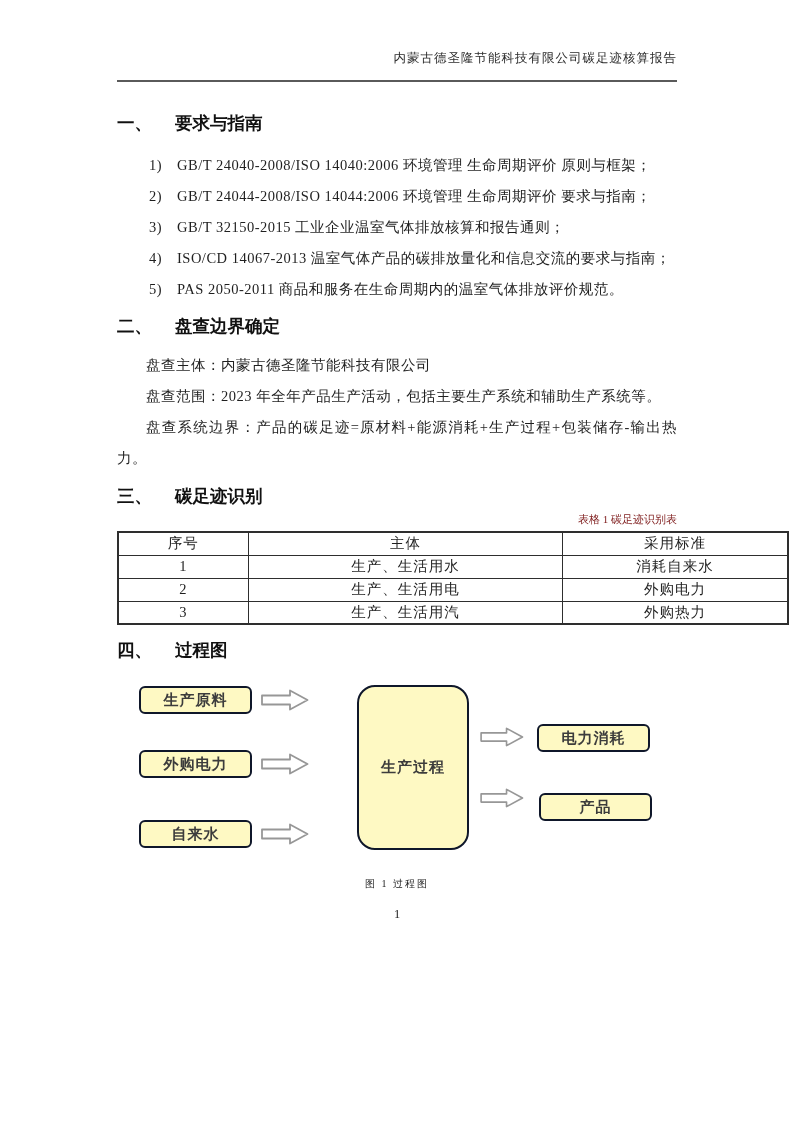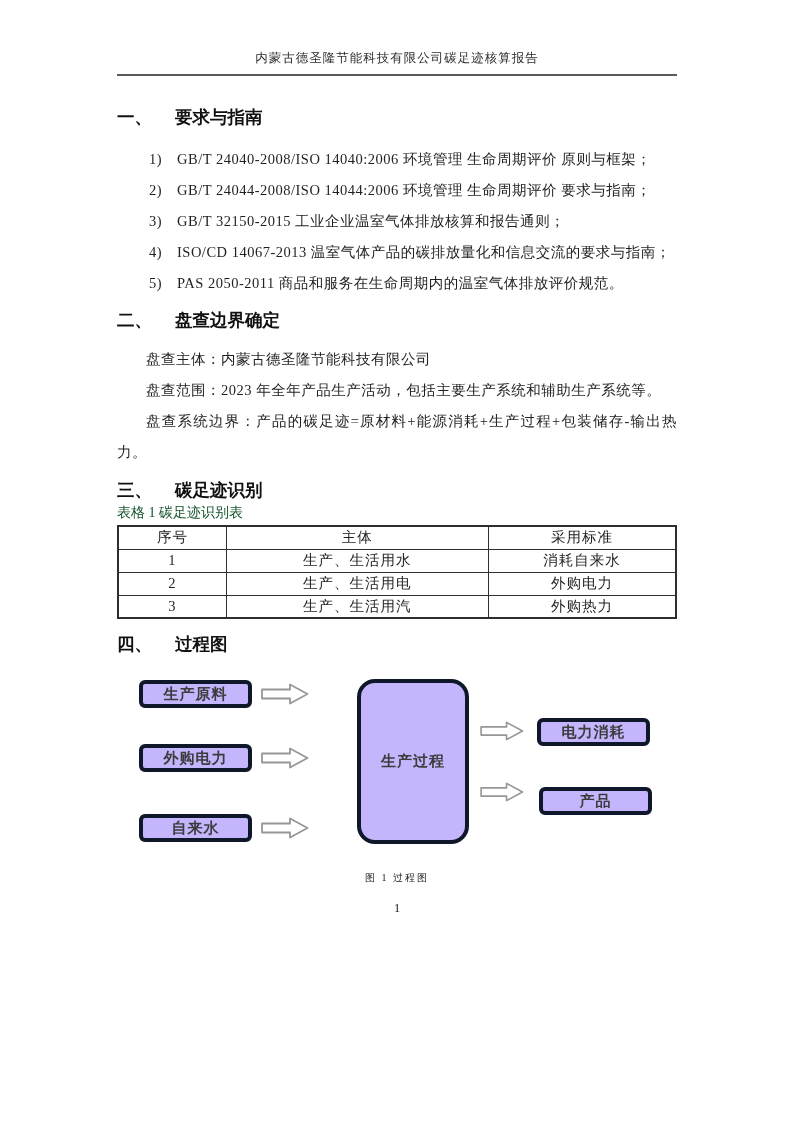--- a/index.html
+++ b/index.html
@@ -7,22 +7,22 @@
   body {
     width: 794px; height: 1123px;
     position: relative;
     font-family: "Liberation Serif", "DejaVu Serif", serif;
     color: #1f1f1f;
     overflow: hidden;
   }
   .header {
     margin: 0 117px;
     padding-top: 50px;
-    padding-bottom: 7px;
-    text-align: center;
+    padding-bottom: 13px;
+    text-align: right;
     border-bottom: 2px solid #5a5a5a;
   }
   .header-title {
     font-size: 12.5px;
     letter-spacing: 1px;
     color: #2b2b2b;
   }
   .content { margin: 0 117px; }
 
   .sec {
@@ -57,29 +57,29 @@
     font-size: 14.5px;
     line-height: 31px;
     text-align: justify;
     text-indent: 29px;
     letter-spacing: 0.5px;
   }
   .para-first { margin-top: 11px; }
 
   .tbl-caption {
     margin-top: 2px;
-    text-align: left;
-    font-size: 14px;
+    text-align: right;
+    font-size: 11px;
     line-height: 16px;
-    color: #14532d;
+    color: #7f1d1d;
   }
   table.id-table {
     margin-top: 4px;
     border-collapse: collapse;
-    width: 560px;
+    width: 672px;
     font-size: 14.5px;
     padding-left: 36px;
   }
   table.id-table td, table.id-table th {
     border: 1.5px solid #2e2e2e;
     height: 23px;
     text-align: center;
     vertical-align: middle;
     font-weight: normal;
     padding: 0 2px;
@@ -90,23 +90,23 @@
   .col-subject { width: 261px; }
   .col-activity { width: 187px; }
 
   .diagram {
     position: relative;
     margin-top: 10px;
     height: 192px;
   }
   .dbox {
     position: absolute;
-    border: 4px solid #0f172a;
+    border: 2px solid #0f172a;
     border-radius: 6px;
-    background: #c4b5fd;
+    background: #fef9c3;
     display: flex;
     align-items: center;
     justify-content: center;
     font-family: "Liberation Sans", "DejaVu Sans", sans-serif;
     font-weight: bold;
     font-size: 15px;
     color: #3c3c3c;
     letter-spacing: 1px;
   }
   .dbox-in { left: 22px; width: 113px; height: 28px; }

